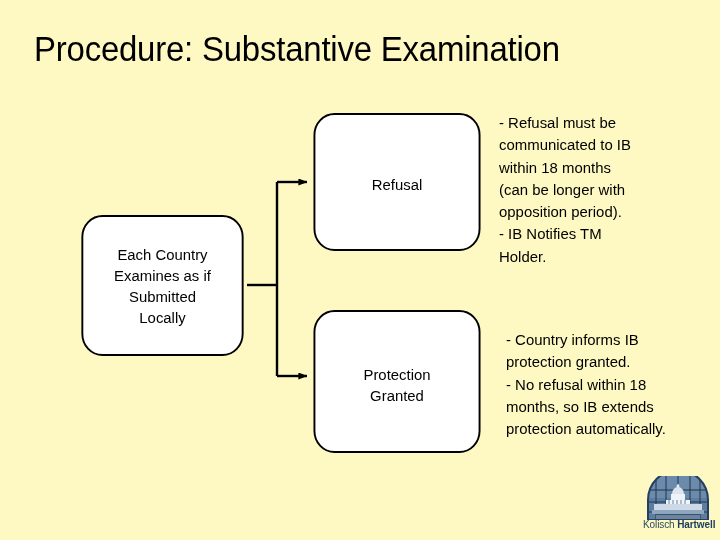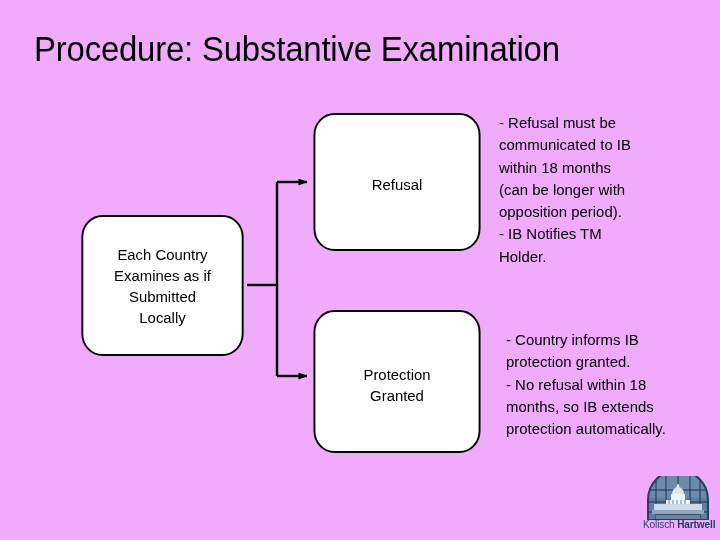--- a/index.html
+++ b/index.html
@@ -4,21 +4,21 @@
 <style>
   html, body {
     margin: 0;
     padding: 0;
     background: #ffffff;
   }
   #slide {
     position: relative;
     width: 720px;
     height: 540px;
-    background: #f0abfc;
+    background: #fef9c3;
     overflow: hidden;
     font-family: "Liberation Sans", sans-serif;
     color: #000000;
   }
 
   
   #slide-title {
     position: absolute;
     left: 34px;
     top: 28px;

